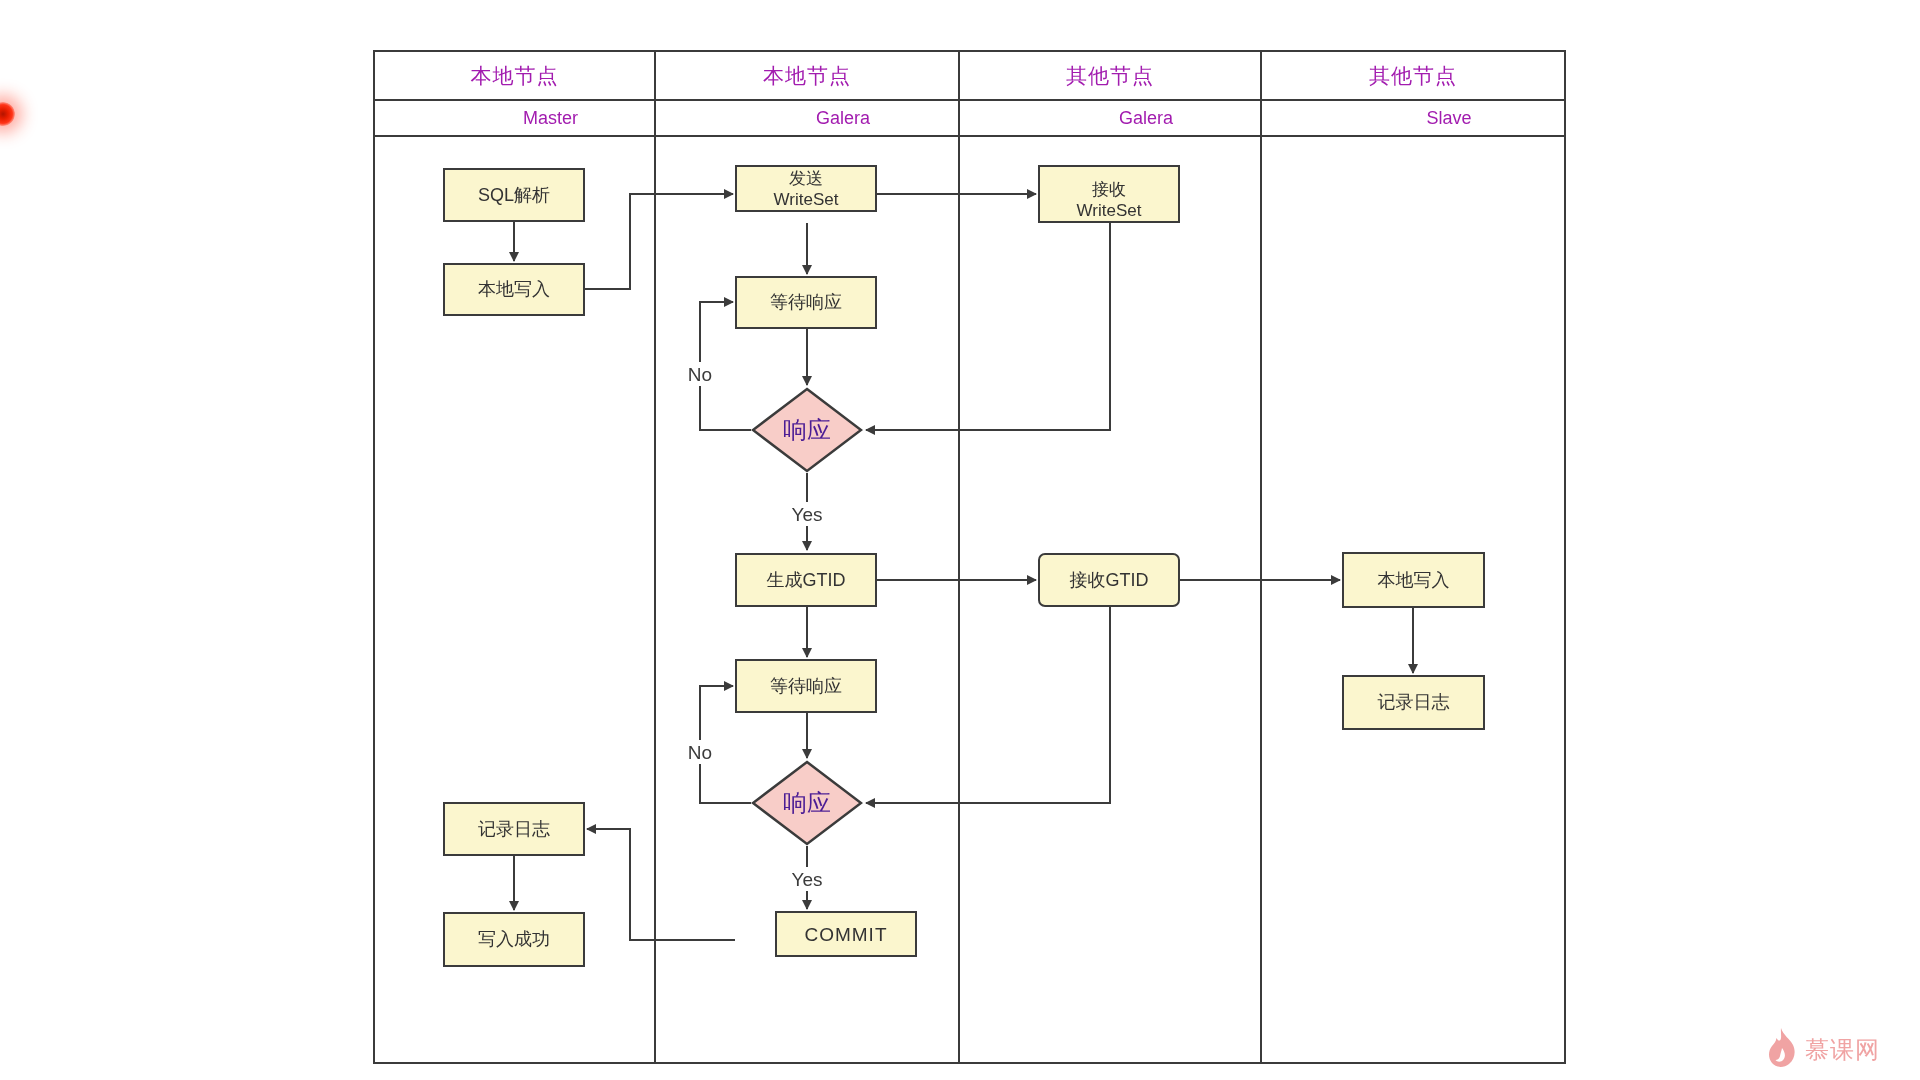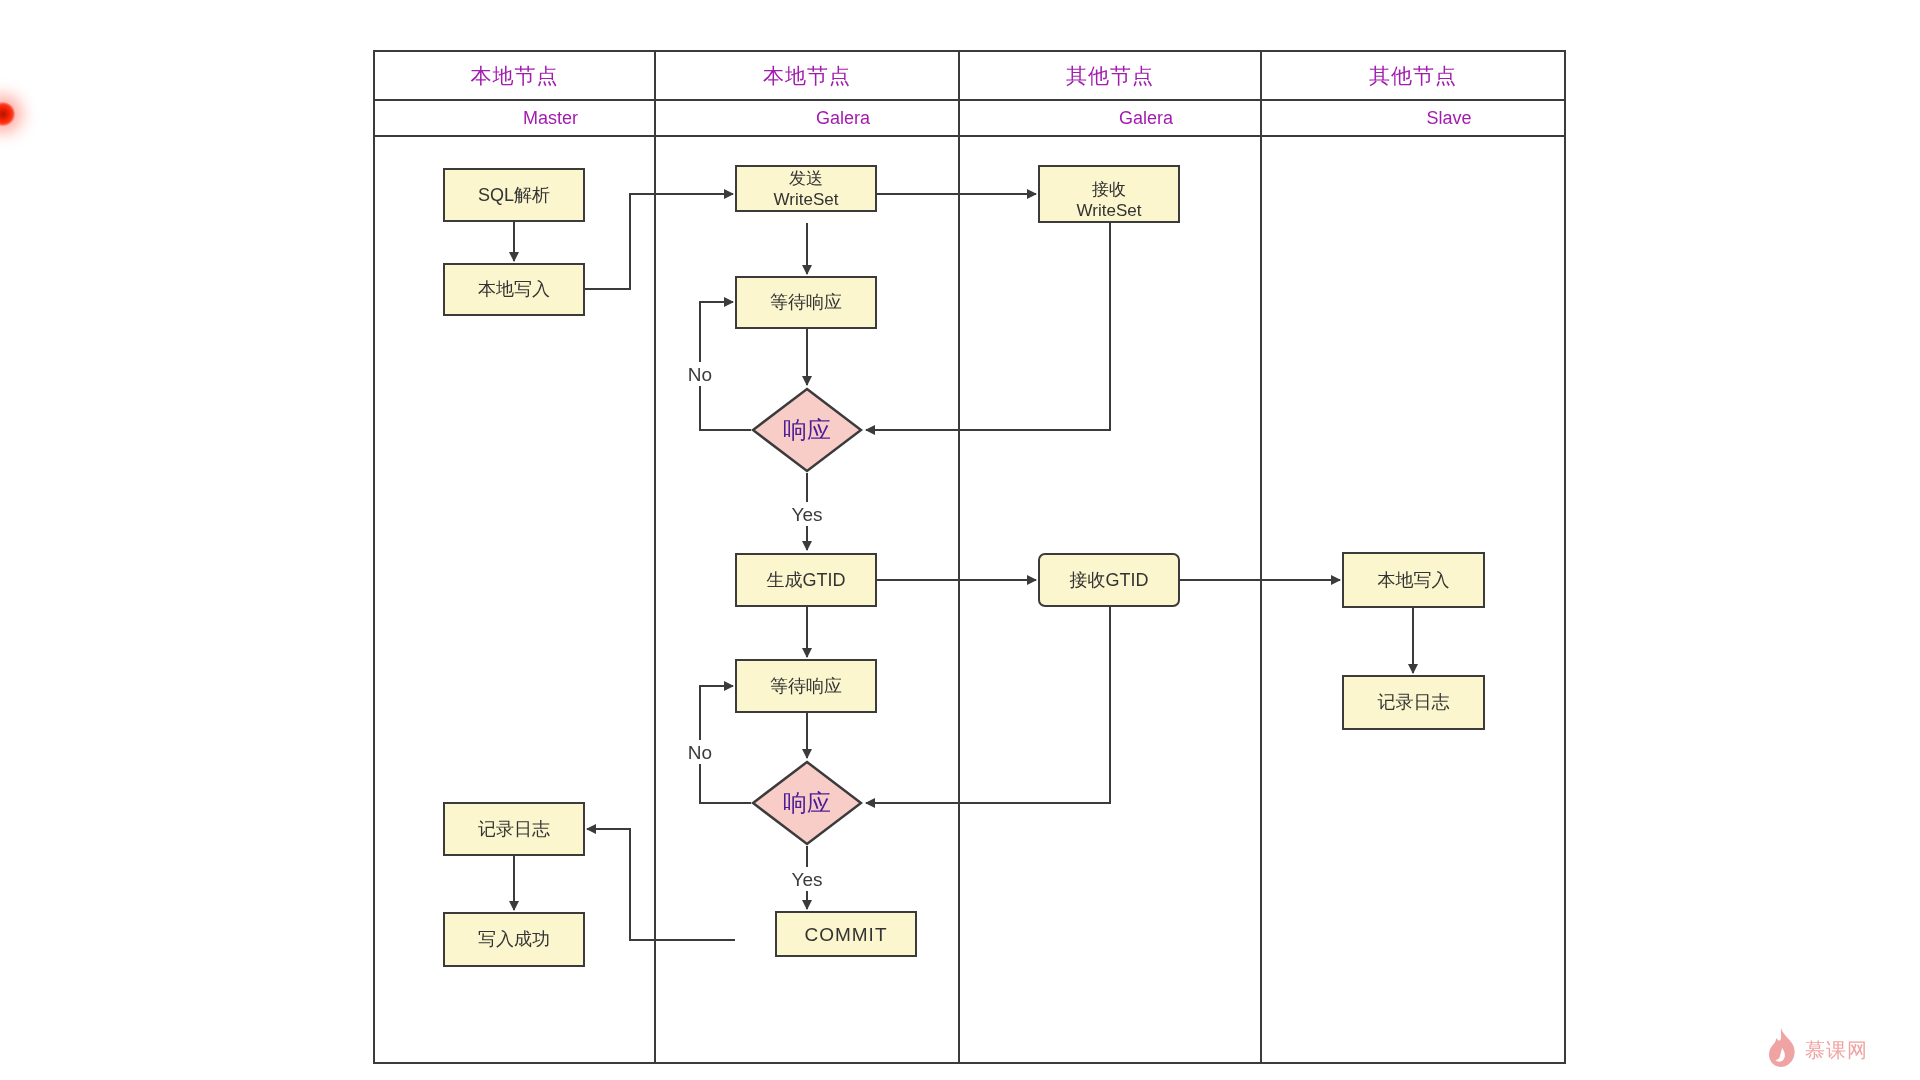--- a/index.html
+++ b/index.html
@@ -25,21 +25,21 @@
   .hcell.title{font-size:21px;letter-spacing:1px;}
   .hcell.subtitle{font-size:18px;margin-left:36px;}
   .laser{
     position:absolute;left:-9px;top:102px;width:24px;height:24px;border-radius:50%;
     background:radial-gradient(circle at 50% 50%, #b31400 0%, #e81e00 30%, #ff3418 55%, rgba(255,70,45,0.5) 72%, rgba(255,90,60,0) 100%);
     box-shadow:0 0 16px 7px rgba(255,45,20,0.40);
   }
   .watermark{
     position:absolute;left:1768px;top:1028px;display:flex;align-items:center;gap:5px;
   }
-  .watermark .brand{color:#F0A3A3;font-size:20px;letter-spacing:1px;}
+  .watermark .brand{color:#F0A3A3;font-size:24px;letter-spacing:1px;}
 </style>
 </head>
 <body>
 
 <div class="stage">
 
   <svg width="1920" height="1080" style="position:absolute;left:0;top:0;">
     <defs>
       <marker id="arrow" markerWidth="12" markerHeight="12" refX="9" refY="5" orient="auto" markerUnits="userSpaceOnUse">
         <path d="M0,0 L10,5 L0,10 z" fill="#3b3b3b"></path>

